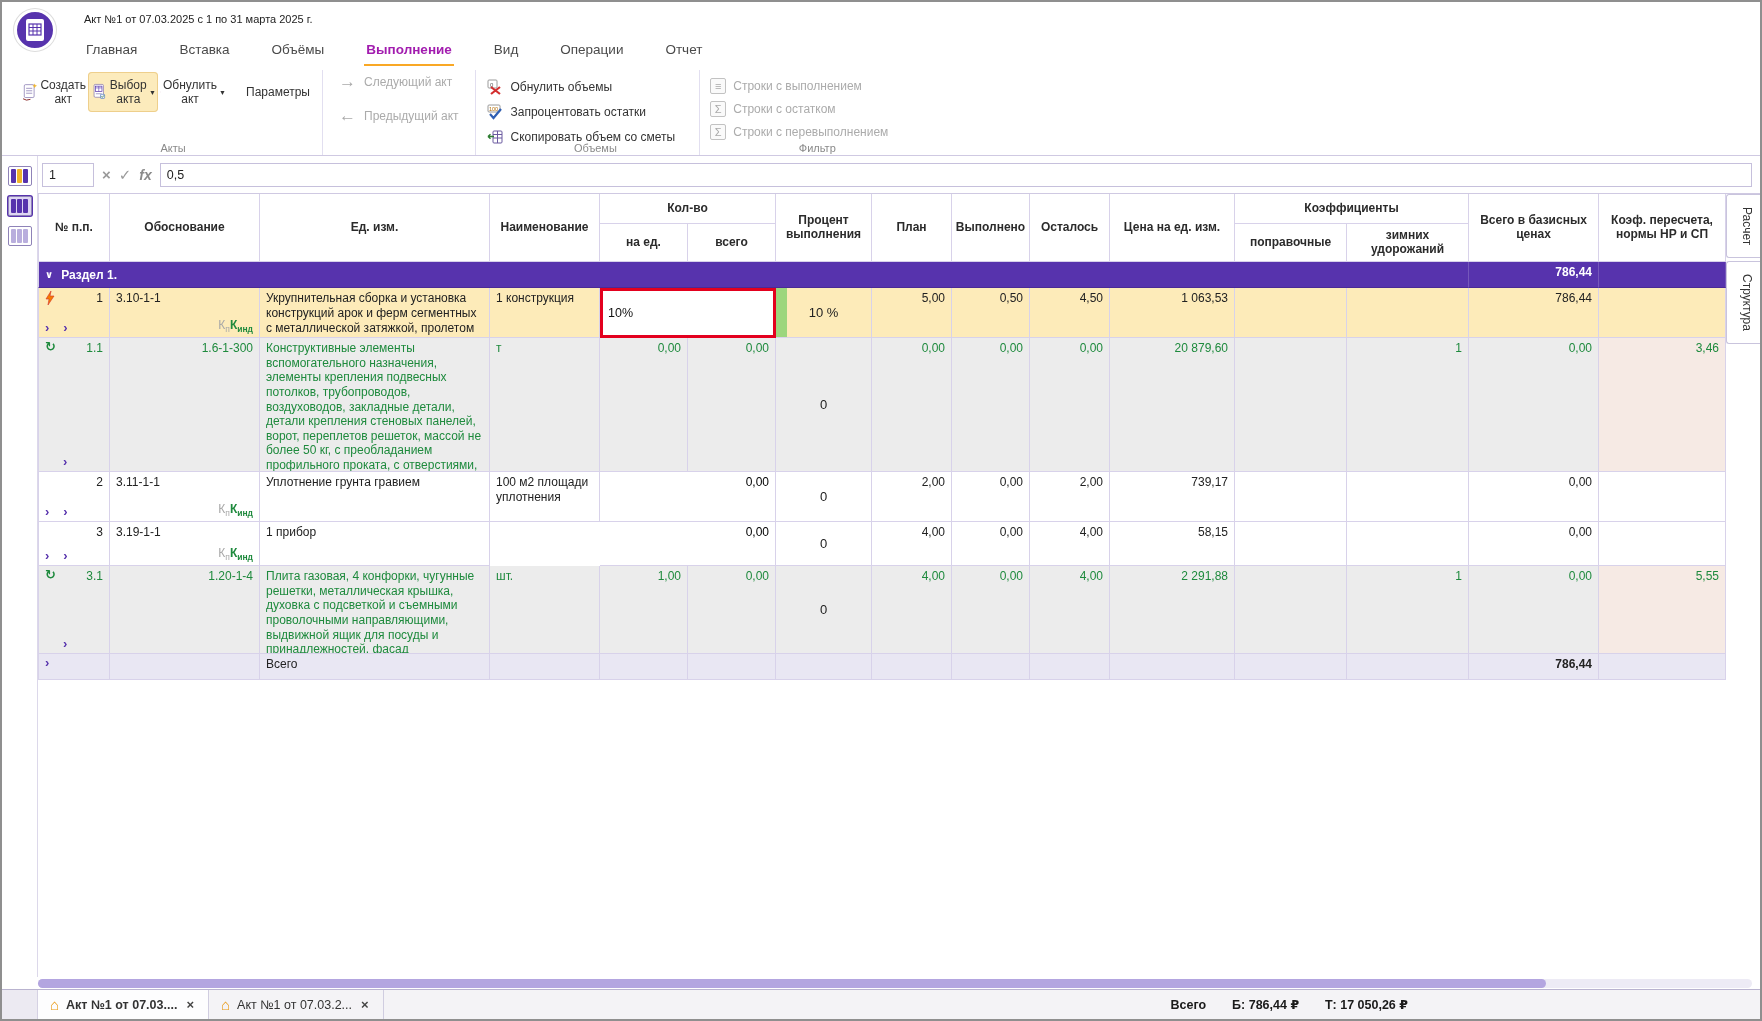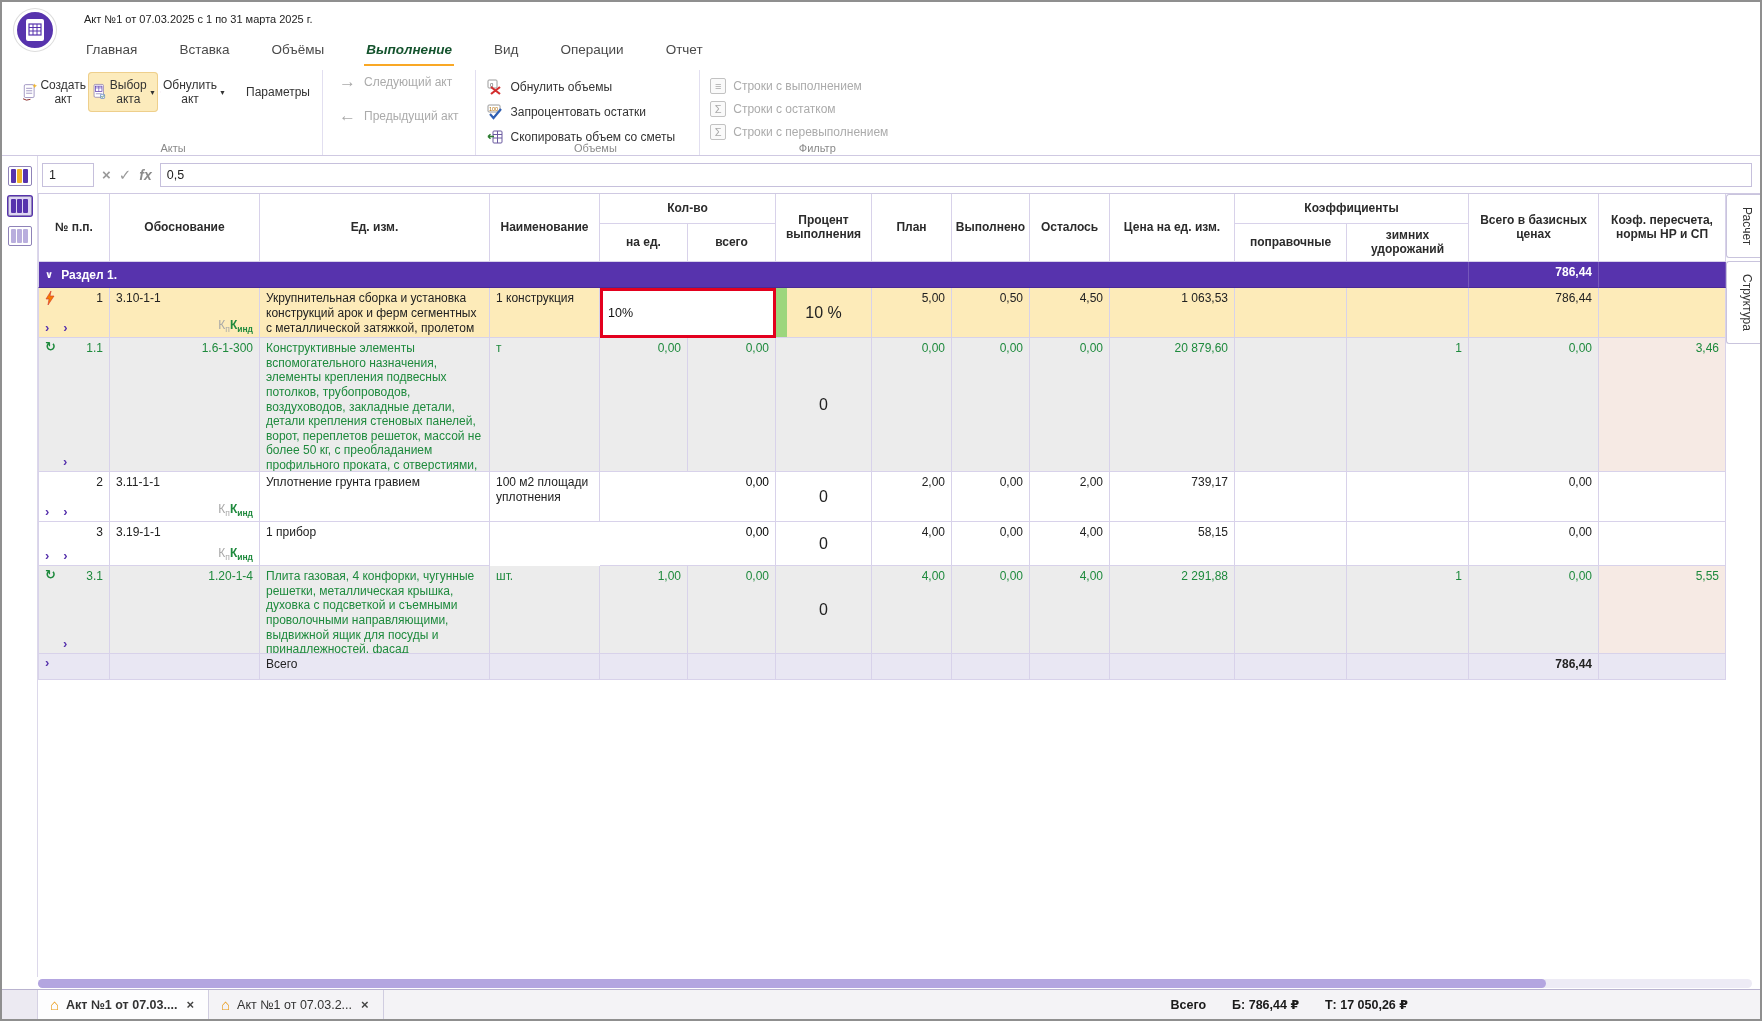--- a/index.html
+++ b/index.html
@@ -10,21 +10,21 @@
     display:flex;flex-direction:column;overflow:hidden;position:relative;
   }
   
   .titlebar{height:36px;position:relative;background:#fff;flex:0 0 auto;}
   .app-logo{position:absolute;left:12px;top:7px;width:42px;height:42px;border-radius:50%;
     background:#5733ad;display:flex;align-items:center;justify-content:center;z-index:5;
     border:3px solid #fff; box-shadow:0 0 0 1px #ddd;}
   .window-title{position:absolute;left:82px;top:11px;font-size:11px;color:#222;}
   .ribbontabs{height:28px;display:flex;align-items:flex-start;padding-left:82px;gap:38px;flex:0 0 auto;}
   .rtab{font-size:13.5px;color:#4a4a4a;padding:4px 2px 7px 2px;cursor:pointer;border-bottom:3px solid transparent;}
-  .rtab.active{color:#14532d;font-weight:bold;border-bottom:3px solid #f9a825;font-style:italic;}
+  .rtab.active{color:#a21caf;font-weight:bold;border-bottom:3px solid #f9a825;}
   
   .ribbon{height:90px;border-bottom:1px solid #cfc9e2;display:flex;align-items:stretch;
     padding:4px 6px 0 6px;flex:0 0 auto;background:#fff;}
   .rgroup{position:relative;display:flex;align-items:flex-start;padding:2px 10px 16px 10px;}
   .rgroup + .rgroup{border-left:1px solid #e2dff0;}
   .rgroup-label{position:absolute;bottom:1px;left:16px;right:0;text-align:center;font-size:11px;color:#8a8a8a;}
   .bigbtn{width:70px;display:flex;flex-direction:row;align-items:center;gap:2px;
     padding:4px 2px;border-radius:4px;font-size:12px;color:#333;text-align:center;cursor:pointer;}
   .bigbtn.active{background:#fcebbc;box-shadow:0 0 0 1px #eecf8c inset;}
   .bigbtn .caret{font-size:7px;color:#333;line-height:5px;}
@@ -80,21 +80,21 @@
   .numcell{display:flex;flex-direction:column;justify-content:space-between;}
   .numtop{display:flex;justify-content:space-between;align-items:flex-start;}
   .numtop .n{margin-left:auto;font-size:12px;}
   .chevs{display:flex;gap:14px;color:#5733ad;font-weight:bold;font-size:13px;line-height:12px;}
   .chevs.center{padding-left:18px;}
   .basiscell{display:flex;justify-content:space-between;}
   .kbadges{display:flex;justify-content:space-between;align-items:flex-end;font-size:12px;}
   .kp{color:#a8a8a8;} .kind{color:#1e8a3d;font-weight:bold;}
   .kbadges sub{font-size:8.5px;}
   .val{text-align:right;}
-  .pct{display:flex;align-items:center;justify-content:center;font-size:16px;text-align:right;}
+  .pct{display:flex;align-items:center;justify-content:center;font-size:13px;text-align:right;}
   .green-strip::before{content:"";position:absolute;left:0;top:0;bottom:0;width:11px;background:#9cd67d;}
   
   .ry .cell{background:#fdebb9;}
   .edit-cell{grid-column:5 / span 2;background:#fff;border:3px solid #e3001e;border-bottom:3px solid #e3001e;
     display:flex;align-items:center;padding:0 5px;font-size:12.5px;color:#111;z-index:2;}
   
   .rs .cell{background:#ececec;color:#1e8a3d;}
   .rs .cell.pinky{background:#f6eae4;}
   .rs .name-cell{line-height:1.22;}
   .cycle-ic{color:#1e8a3d;font-weight:bold;font-size:13px;line-height:11px;}

